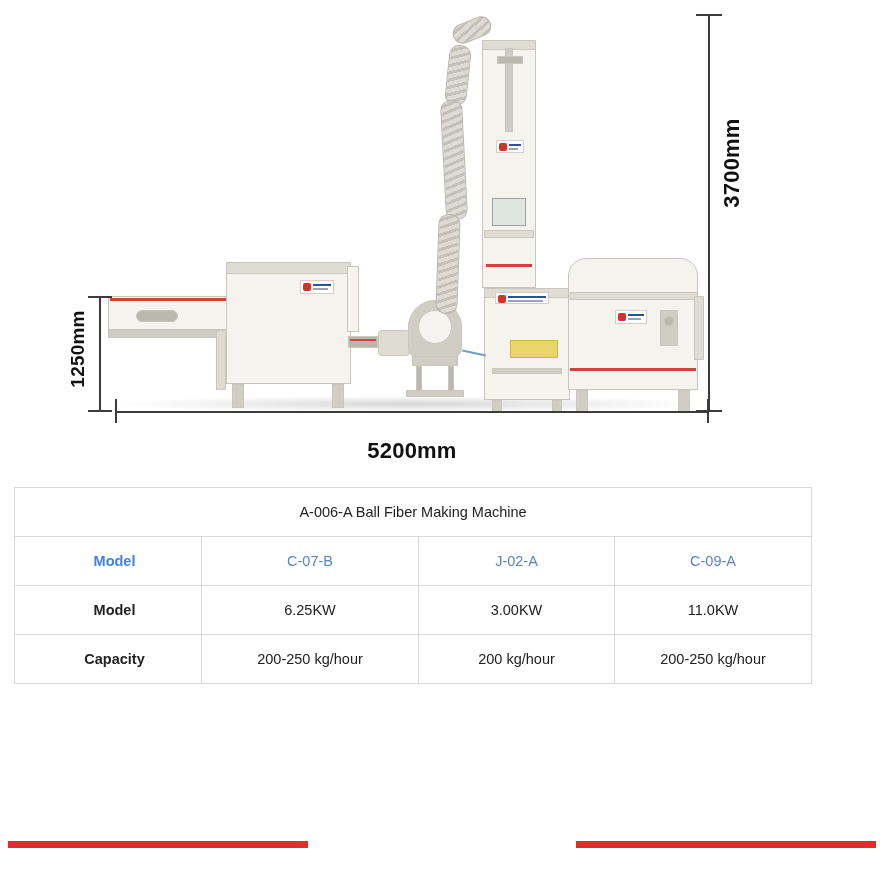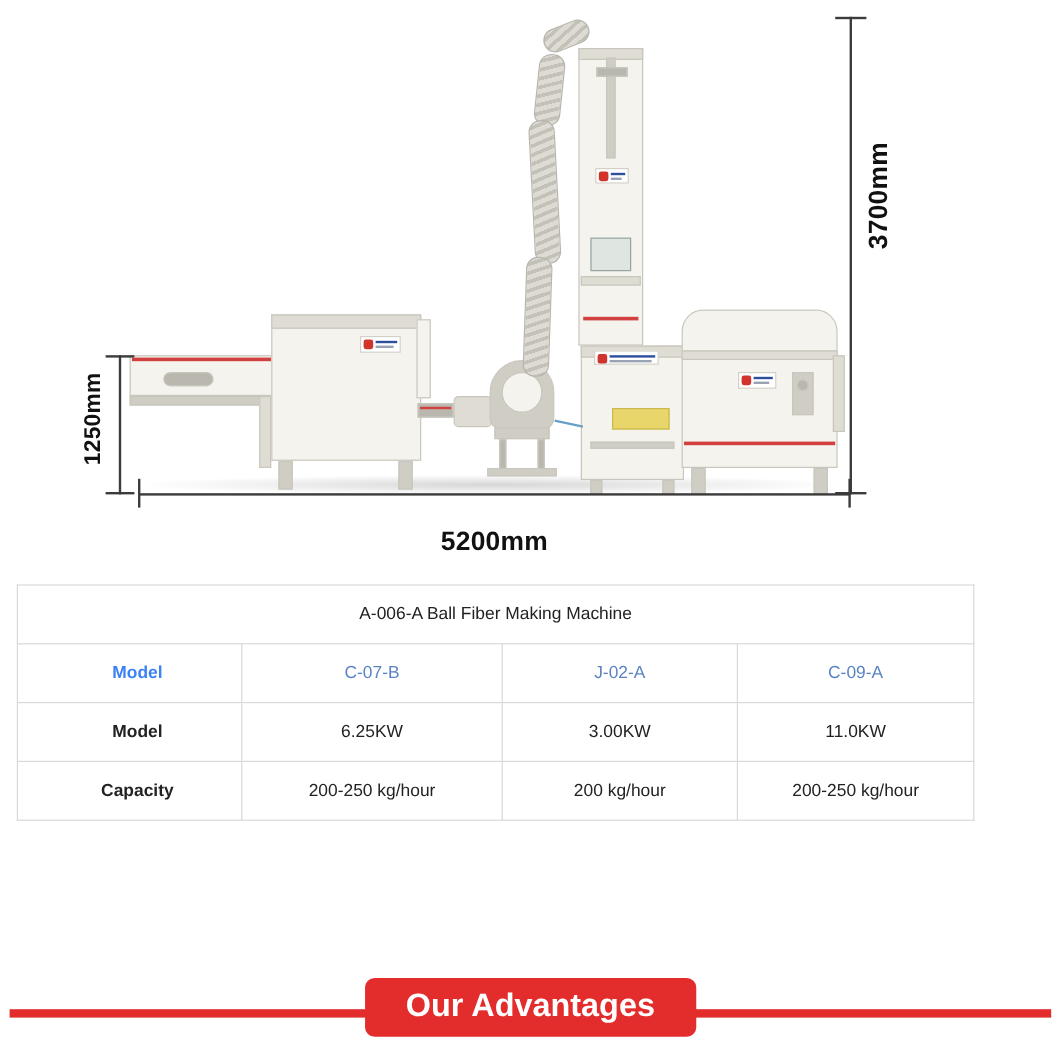--- a/index.html
+++ b/index.html
@@ -332,14 +332,13 @@
         <td>200 kg/hour</td>
         <td>200-250 kg/hour</td>
       </tr>
     </tbody>
   </table>
 </div>
 
 <div class="banner">
   <div class="banner-rule left"></div>
   <div class="banner-rule right"></div>
-  <div class="banner-pill">Our Advantages</div>
 </div>
 
 </body></html>

